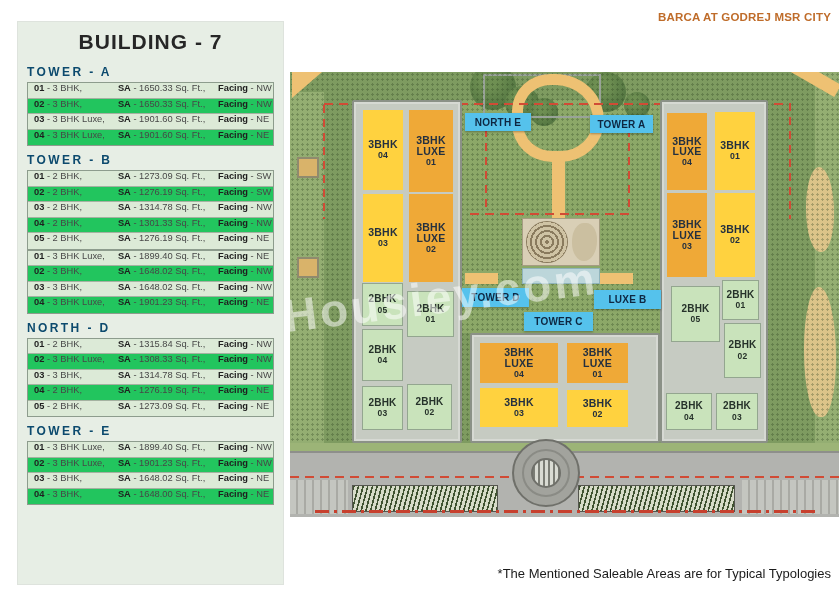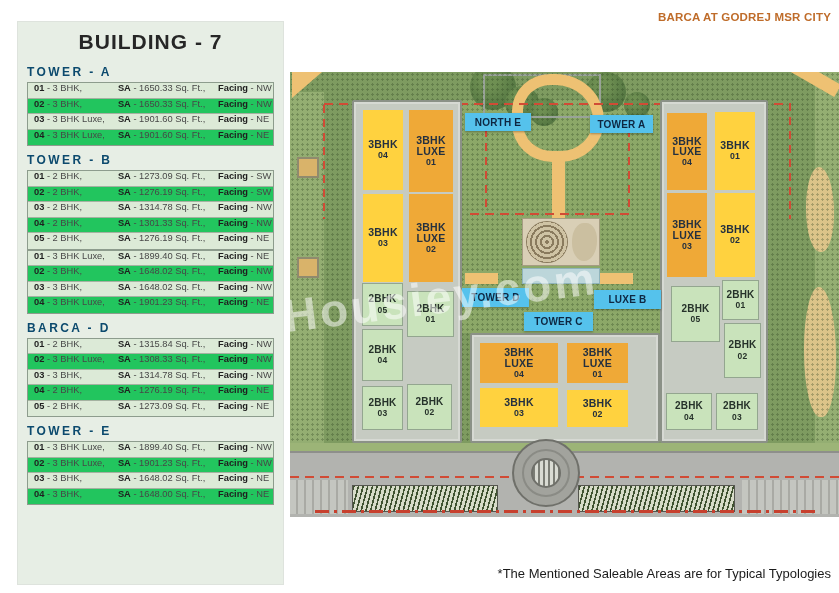--- a/index.html
+++ b/index.html
@@ -179,21 +179,21 @@
             <span class="c3"><b>Facing</b> - NW</span>
           </div>
           <div class="unit-row alt">
             <span class="c1"><b>04</b> - 3 BHK Luxe,</span>
             <span class="c2"><b>SA</b> - 1901.23 Sq. Ft.,</span>
             <span class="c3"><b>Facing</b> - NE</span>
           </div>
         </div>
       </div>
       <div>
-        <div class="tower-heading">BARCA - D</div>
+        <div class="tower-heading">NORTH - D</div>
         <div class="unit-table">
           <div class="unit-row">
             <span class="c1"><b>01</b> - 2 BHK,</span>
             <span class="c2"><b>SA</b> - 1315.84 Sq. Ft.,</span>
             <span class="c3"><b>Facing</b> - NW</span>
           </div>
           <div class="unit-row alt">
             <span class="c1"><b>02</b> - 3 BHK Luxe,</span>
             <span class="c2"><b>SA</b> - 1308.33 Sq. Ft.,</span>
             <span class="c3"><b>Facing</b> - NW</span>

